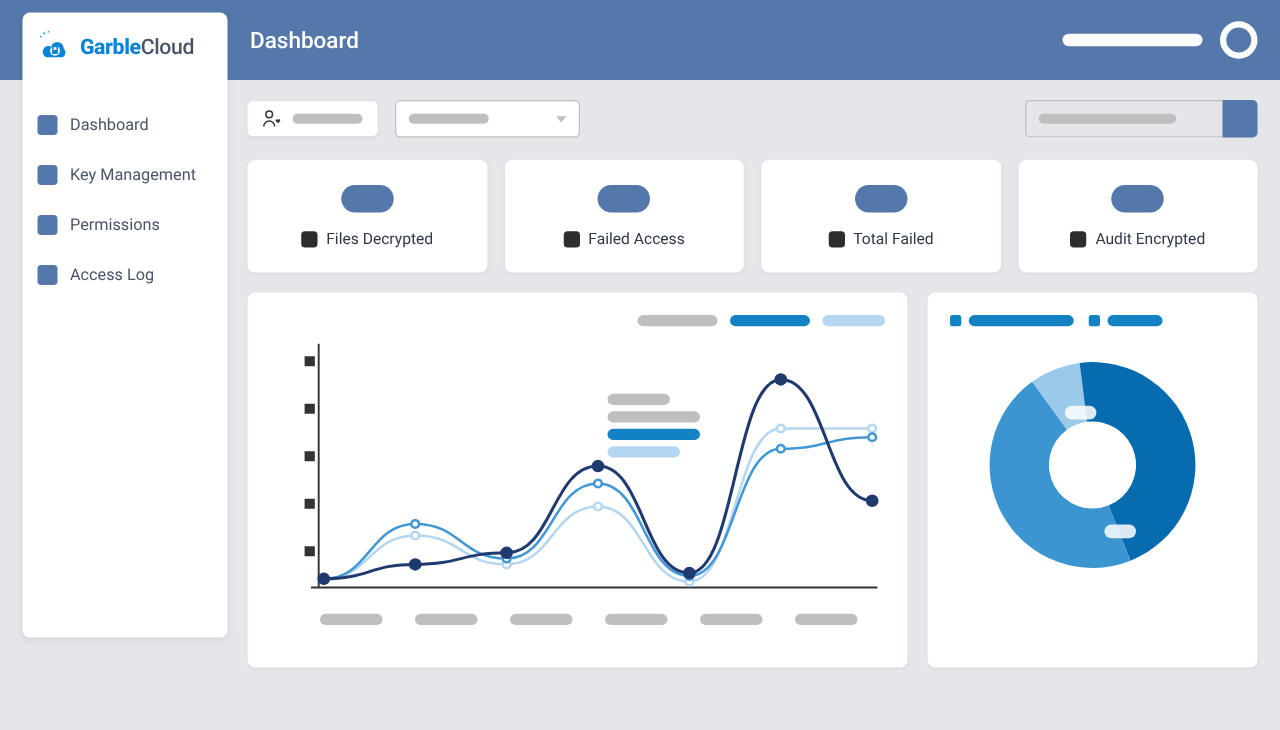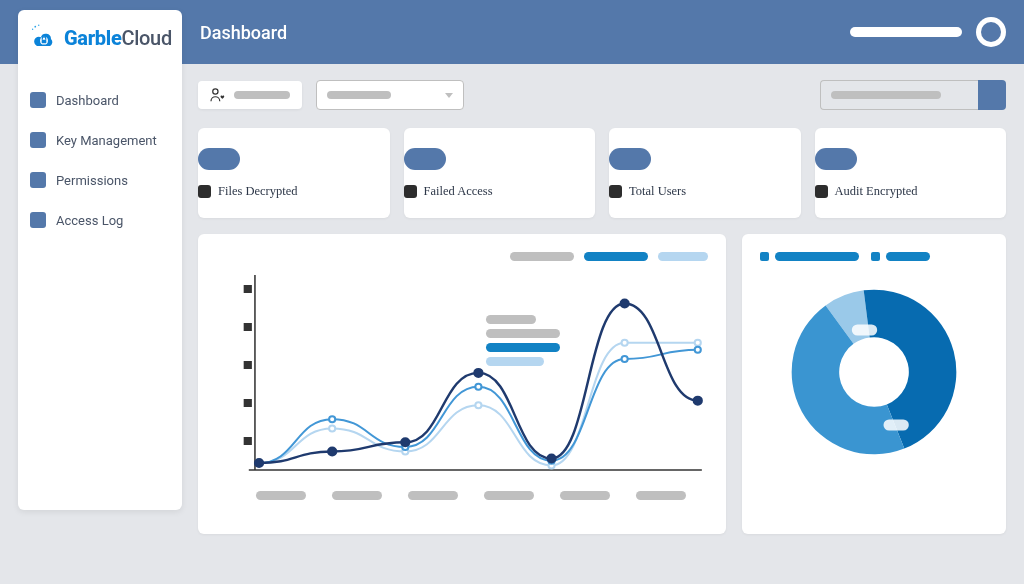--- a/index.html
+++ b/index.html
@@ -15,21 +15,21 @@
   .topbar .avatar { width: 30px; height: 30px; border-radius: 50%; background: #fff; display: flex; align-items: center; justify-content: center; }
   .topbar .avatar-inner { width: 20px; height: 20px; border-radius: 50%; background: #5478aa; }
 
   .sidebar {
     position: absolute; left: 18px; top: 10px; width: 164px; height: 500px;
     background: #fff; border-radius: 6px; box-shadow: 0 2px 6px rgba(0,0,0,0.08);
     padding: 14px 12px; z-index: 5;
   }
   .brand { display: flex; align-items: center; gap: 6px; margin-bottom: 28px; }
   .brand svg { flex-shrink: 0; }
-  .brand .name { font-size: 20px; font-weight: 800; color: #0b83d9; letter-spacing: -0.3px; }
+  .brand .name { font-size: 17px; font-weight: 800; color: #0b83d9; letter-spacing: -0.3px; }
   .brand .name .light { font-weight: 500; color: #4a5568; }
   .nav-item { display: flex; align-items: center; gap: 10px; padding: 12px 0; cursor: pointer; }
   .nav-item .box { width: 16px; height: 16px; background: #5478aa; border-radius: 3px; flex-shrink: 0; }
   .nav-item span { font-size: 13px; color: #4a5568; }
 
   .content { position: absolute; left: 198px; top: 80px; right: 18px; bottom: 14px; }
 
   .toolbar { display: flex; align-items: center; gap: 14px; margin-bottom: 18px; }
   .user-chip { background: #fff; border-radius: 4px; padding: 7px 12px; display: flex; align-items: center; gap: 8px; box-shadow: 0 1px 3px rgba(0,0,0,0.06); }
   .user-chip svg { width: 16px; height: 14px; }
@@ -37,21 +37,21 @@
   .dropdown { background: #fff; border: 1.5px solid #bfbfbf; border-radius: 4px; width: 148px; height: 30px; display: flex; align-items: center; padding: 0 10px; justify-content: space-between; cursor: pointer; }
   .dropdown .ph { width: 64px; height: 8px; background: #bfbfbf; border-radius: 4px; }
   .chev { width: 0; height: 0; border-left: 4px solid transparent; border-right: 4px solid transparent; border-top: 5px solid #bfbfbf; }
   .toolbar .spacer { flex: 1; }
   .searchbar { display: flex; align-items: stretch; height: 30px; }
   .searchbar .inp { width: 158px; border: 1.5px solid #bfbfbf; border-right: none; border-radius: 4px 0 0 4px; display: flex; align-items: center; padding-left: 10px; }
   .searchbar .inp .ph { width: 110px; height: 8px; background: #bfbfbf; border-radius: 4px; }
   .searchbar .btn { width: 28px; background: #5478aa; border-radius: 0 4px 4px 0; }
 
   .cards { display: flex; gap: 14px; margin-bottom: 16px; }
-  .card { flex: 1; background: #fff; border-radius: 6px; min-height: 90px; display: flex; flex-direction: column; align-items: flex-start; justify-content: center; gap: 14px; box-shadow: 0 1px 3px rgba(0,0,0,0.05); padding: 14px 0; font-family: Liberation Serif, serif; }
+  .card { flex: 1; background: #fff; border-radius: 6px; min-height: 90px; display: flex; flex-direction: column; align-items: center; justify-content: center; gap: 14px; box-shadow: 0 1px 3px rgba(0,0,0,0.05); padding: 14px 0; }
   .card .pill { width: 42px; height: 22px; background: #5478aa; border-radius: 11px; }
   .card .lbl { display: flex; align-items: center; gap: 7px; font-size: 12.5px; color: #2d3748; }
   .card .lbl .sq { width: 13px; height: 13px; background: #2d2d2d; border-radius: 3px; }
 
   .panels { display: flex; gap: 16px; height: 300px; }
   .panel { background: #fff; border-radius: 6px; box-shadow: 0 1px 3px rgba(0,0,0,0.05); }
   .panel.line { flex: 1; position: relative; padding: 18px; }
   .panel.donut { width: 264px; position: relative; padding: 18px; display: flex; flex-direction: column; align-items: center; }
 
   .legend { display: flex; gap: 10px; justify-content: flex-end; margin-bottom: 4px; }
@@ -158,21 +158,21 @@
       <div class="pill"></div>
       <div class="lbl">
           <div class="sq"></div>
           <span>Failed Access</span>
         </div>
     </div>
     <div class="card">
       <div class="pill"></div>
       <div class="lbl">
           <div class="sq"></div>
-          <span>Total Users</span>
+          <span>Total Failed</span>
         </div>
     </div>
     <div class="card">
       <div class="pill"></div>
       <div class="lbl">
           <div class="sq"></div>
           <span>Audit Encrypted</span>
         </div>
     </div>
   </div>

